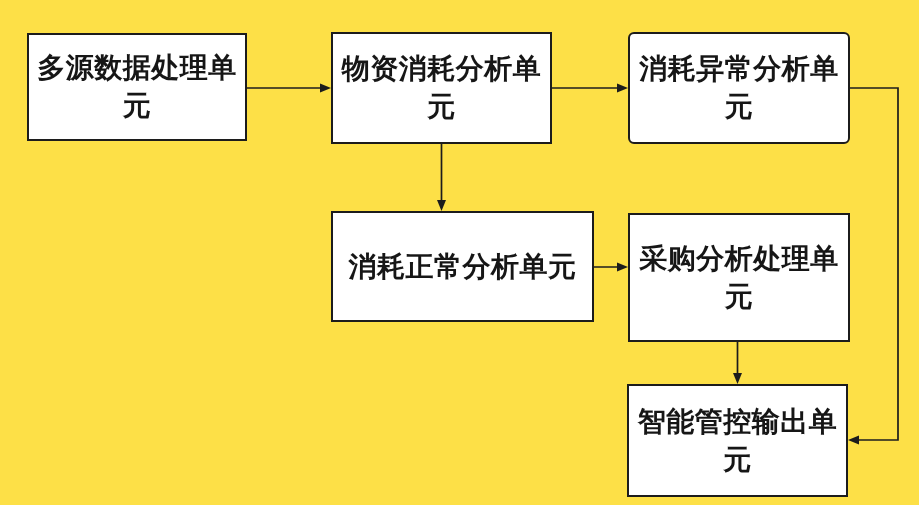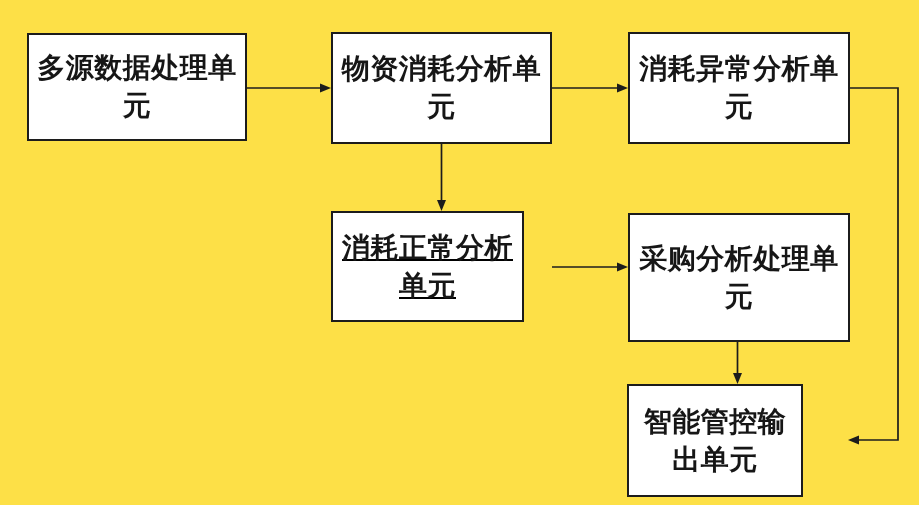--- a/index.html
+++ b/index.html
@@ -46,24 +46,24 @@
     stroke-width: 1.7;
     fill: none;
   }
   .arrowhead {
     fill: #1c1c1c;
     stroke: none;
   }
   
   #n0 { left: 27px;  top: 33px;  width: 220px; height: 108px; }
   #n1 { left: 331px; top: 32px;  width: 221px; height: 112px; }
-  #n2 { left: 628px; top: 32px;  width: 222px; height: 112px; }
-  #n3 { left: 331px; top: 211px; width: 193px; height: 111px; text-decoration: underline; }
+  #n2 { left: 628px; top: 32px;  width: 222px; height: 112px; border-radius: 6px; }
+  #n3 { left: 331px; top: 211px; width: 263px; height: 111px; }
   #n4 { left: 628px; top: 213px; width: 222px; height: 129px; }
-  #n5 { left: 627px; top: 384px; width: 176px; height: 113px; align-items: center; }
+  #n5 { left: 627px; top: 384px; width: 221px; height: 113px; align-items: center; }
 </style>
 </head>
 <body>
 
 <div class="stage">
 
   <svg class="wires" viewBox="0 0 919 505" xmlns="http://www.w3.org/2000/svg">
 
     <line class="wire" x1="247" y1="88" x2="321" y2="88"></line>
     <polygon class="arrowhead" points="331,88 320,83.5 320,92.5"></polygon>

